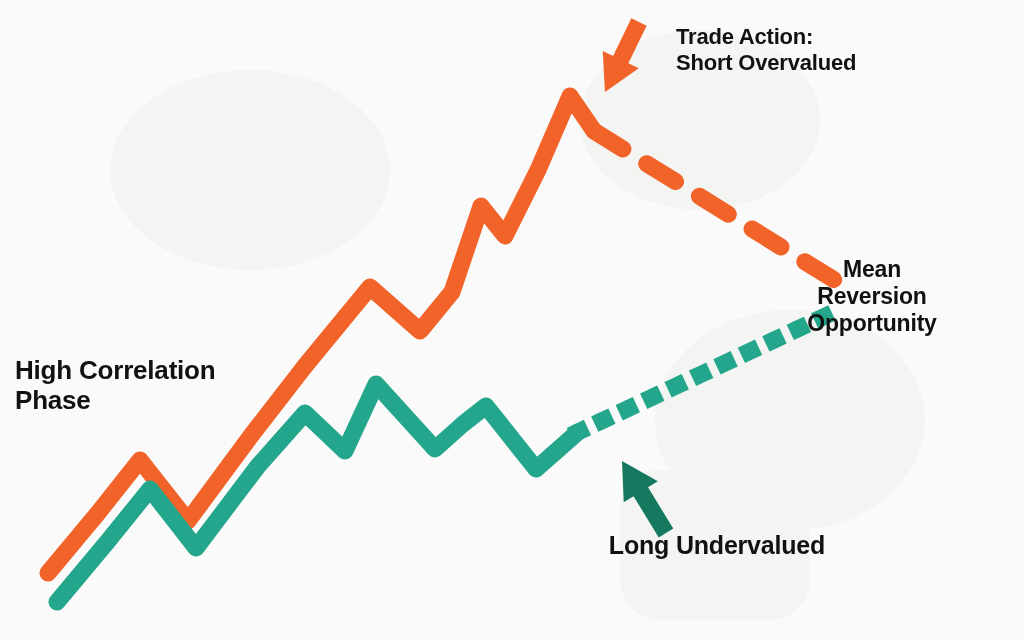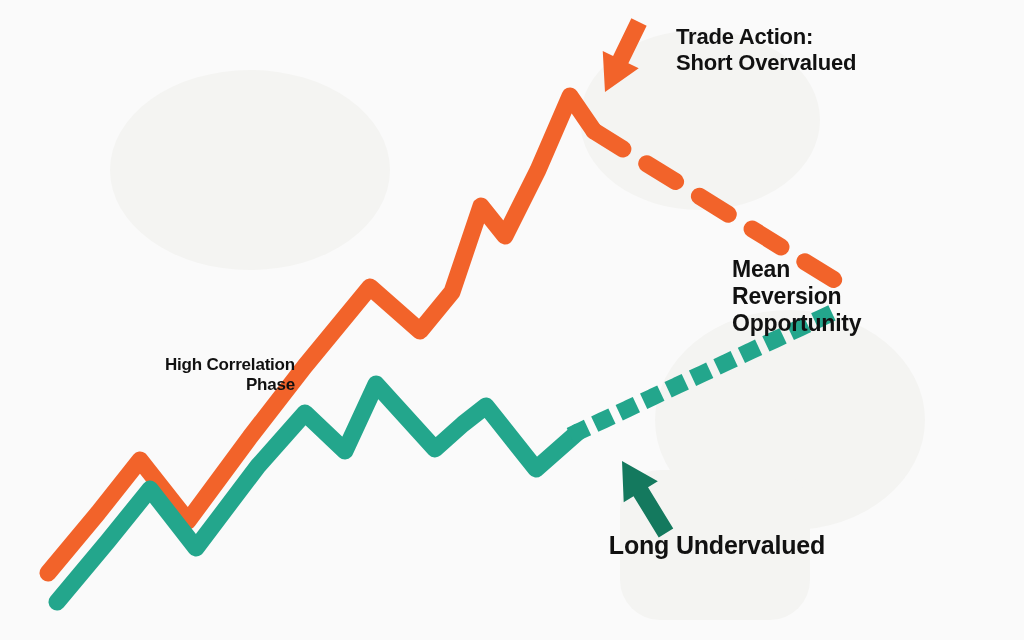--- a/index.html
+++ b/index.html
@@ -36,29 +36,29 @@
   #label-trade-action {
     left: 676px;
     top: 24px;
     font-size: 22px;
     text-align: left;
   }
   #label-mean-reversion {
     left: 872px;
     top: 256px;
     font-size: 23px;
-    text-align: left;
+    text-align: center;
     transform: translateX(-50%);
     width: 280px;
   }
   #label-high-correlation {
     left: 155px;
     top: 355px;
-    font-size: 17px;
-    text-align: right;
+    font-size: 26px;
+    text-align: left;
     transform: translateX(-50%);
     width: 280px;
   }
   #label-long-undervalued {
     left: 717px;
     top: 531px;
     font-size: 25px;
     text-align: center;
     transform: translateX(-50%);
     width: 280px;

